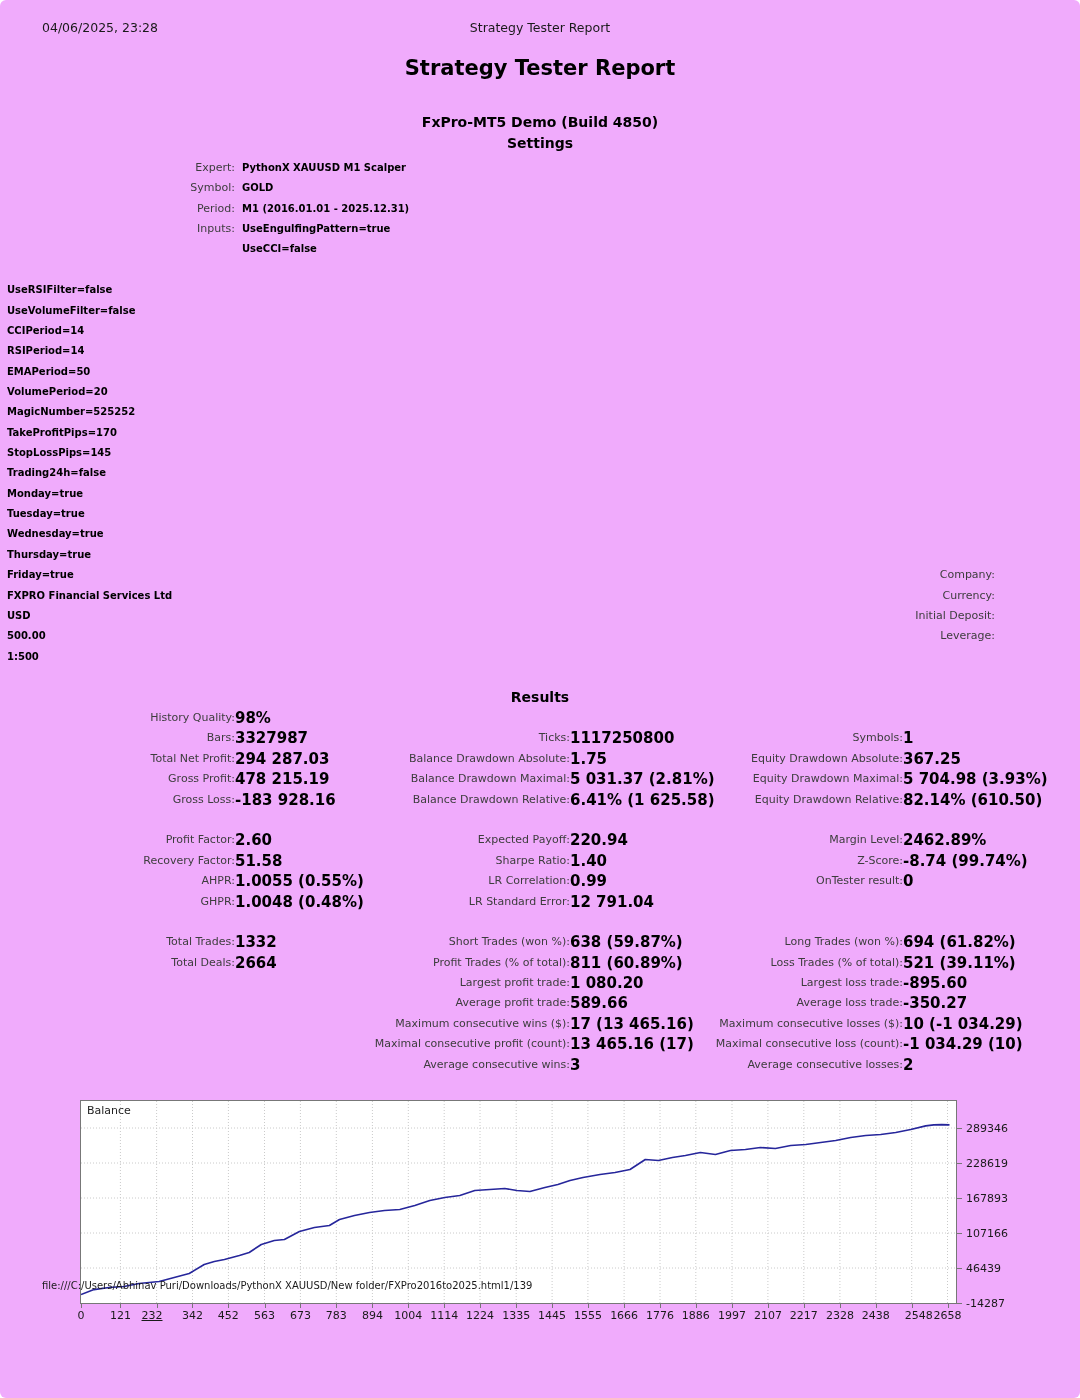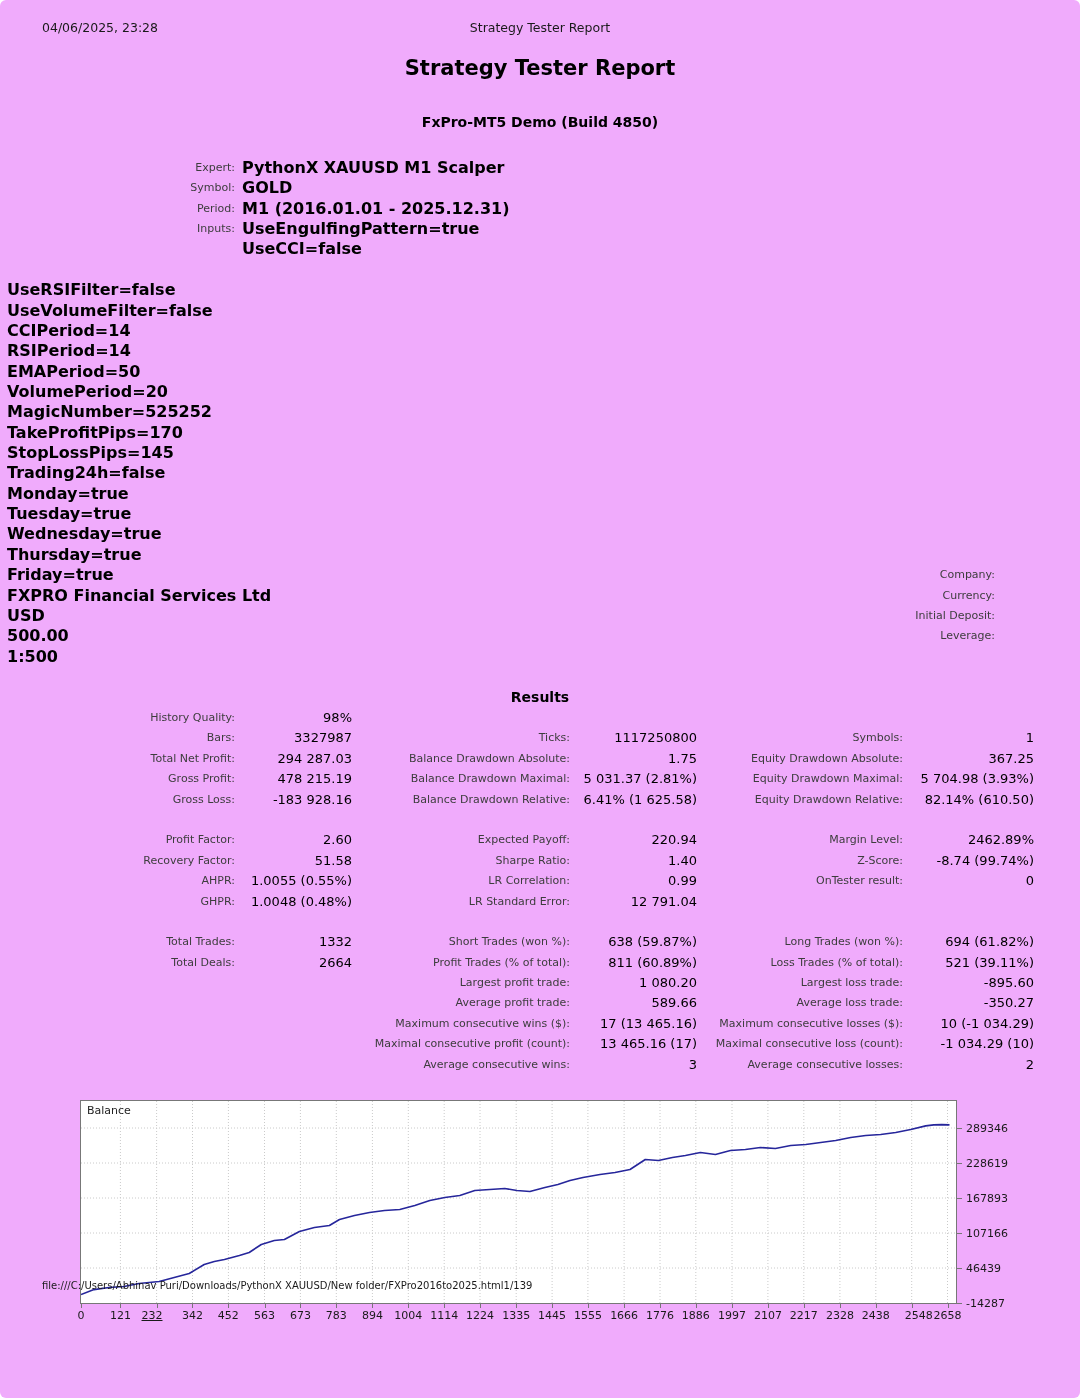--- a/index.html
+++ b/index.html
@@ -13,28 +13,28 @@
   .subtitle { position:absolute; top:90px; left:0; width:100%; text-align:center; font-size:14px; font-weight:bold;margin-top:24px; }
   .section-heading { position:absolute; left:0; width:100%; text-align:center; font-size:14px; font-weight:bold; }
   #settings-heading { top:135px; }
   #results-heading  { top:689px; }
 
   .settings-grid {
     position:absolute; top:158px; left:0;
     display:grid; grid-template-columns:235px 760px; grid-auto-rows:20.37px;
   }
   .s-label { text-align:right; font-size:11px; color:#3d3d3d; line-height:20.37px; white-space:nowrap; }
-  .s-value { text-align:left; padding-left:7px; font-size:16px; font-weight:bold; line-height:20.37px; white-space:nowrap; }
+  .s-value { text-align:left; padding-left:7px; font-size:10px; font-weight:bold; line-height:20.37px; white-space:nowrap; }
 
   .results-grid {
     position:absolute; top:708px; left:0; width:1034px;
     display:grid; grid-template-columns:235px 117px 218px 127px 206px 131px; grid-auto-rows:20.4px;
   }
   .r-label { text-align:right; font-size:11px; color:#3d3d3d; line-height:20.4px; white-space:nowrap; }
-  .r-value { text-align:right; font-size:13px; font-weight:normal; line-height:20.4px; white-space:nowrap; }
+  .r-value { font-size:15px; font-weight:bold; line-height:20.4px; white-space:nowrap; }
   .r-gap   { grid-column:1 / -1; }
 
   .chart { position:absolute; top:1100px; left:80px; width:912px; height:250px; }
   .plot  { position:absolute; top:0; left:0; width:875px; height:202px; border:1px solid #777; background:#fff; }
   .plot svg { position:absolute; top:0; left:0; width:875px; height:202px; }
   .chart-legend { position:absolute; top:3px; left:6px; font-size:11px; color:#222; z-index:2; }
   .grid  { stroke:#cacaca; stroke-width:1; stroke-dasharray:1 2; }
   .ylabel{ position:absolute; left:886px; font-size:11px; color:#1a1a1a; line-height:12px; }
   .xlabel{ position:absolute; top:209px; width:56px; text-align:center; font-size:11px; color:#1a1a1a; }
   .ytick { position:absolute; left:877px; width:5px; height:1px; background:#777; }
@@ -47,20 +47,21 @@
 <body>
 
 <div class="page">
 
   <div class="hdr-left">04/06/2025, 23:28</div>
   <div class="hdr-center">Strategy Tester Report</div>
 
   <div class="title">Strategy Tester Report</div>
   <div class="subtitle">FxPro-MT5 Demo (Build 4850)</div>
 
+  <div class="section-heading" id="settings-heading">Settings</div>
   <div class="settings-grid" id="settings-rows">
       <div class="s-label">Expert:</div>
       <div class="s-value">PythonX XAUUSD M1 Scalper</div>
       <div class="s-label">Symbol:</div>
       <div class="s-value">GOLD</div>
       <div class="s-label">Period:</div>
       <div class="s-value">M1 (2016.01.01 - 2025.12.31)</div>
       <div class="s-label">Inputs:</div>
       <div class="s-value">UseEngulfingPattern=true</div>
       <div class="s-label"></div>

